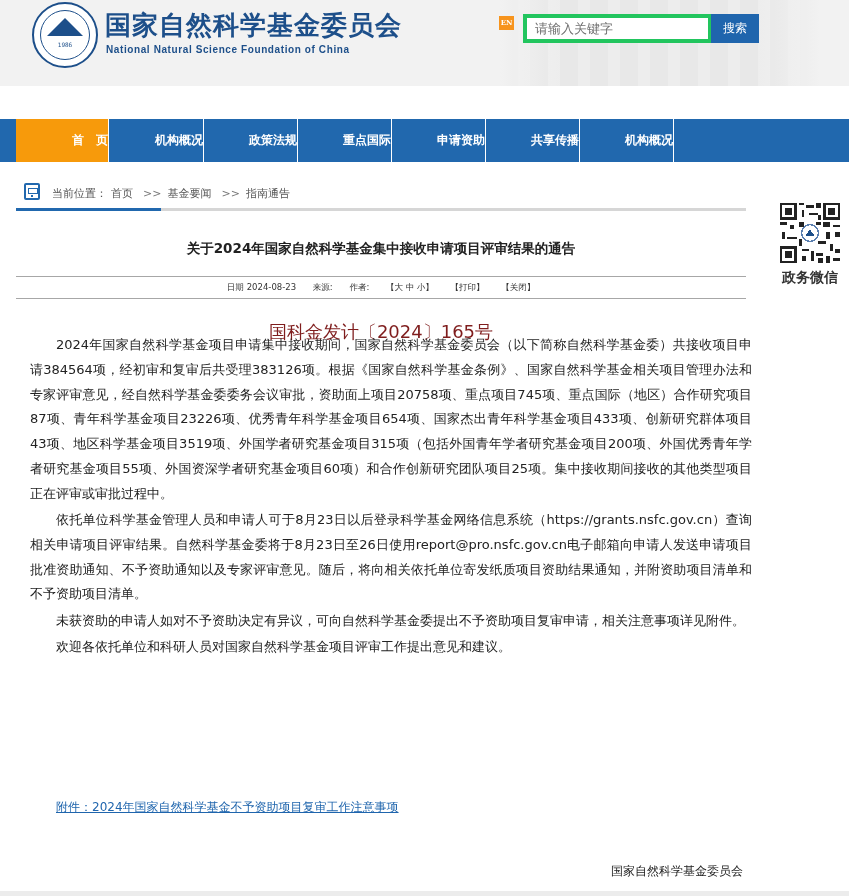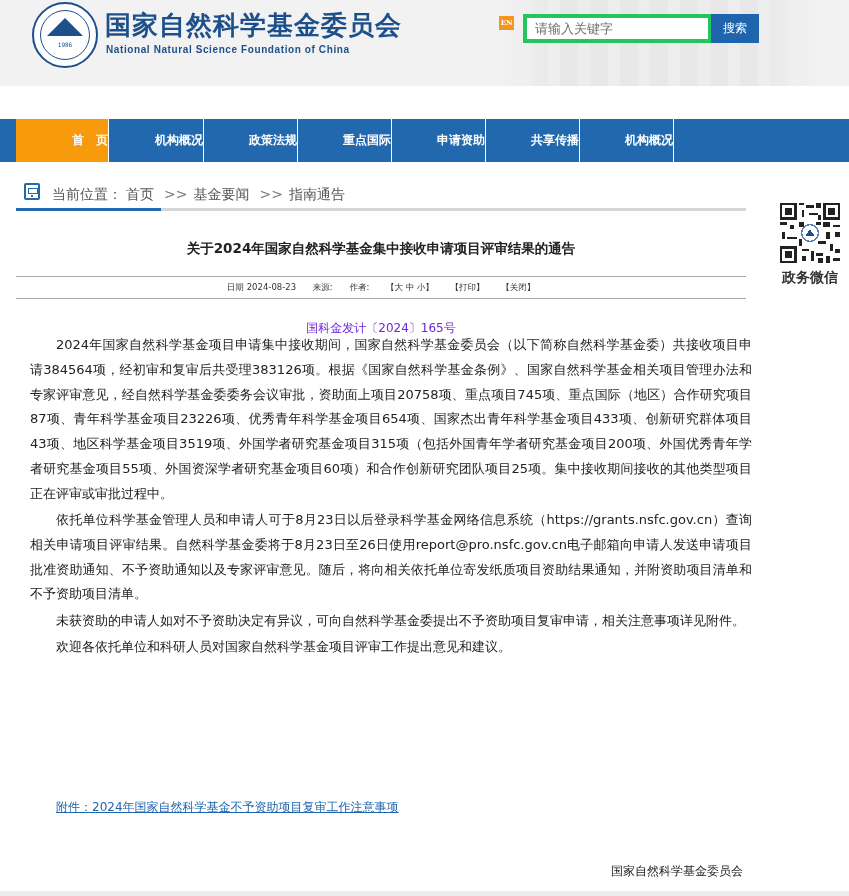--- a/index.html
+++ b/index.html
@@ -32,40 +32,40 @@
 
   
   .nav { position: absolute; left: 0; top: 119px; width: 849px; height: 43px; background: #2168ae; }
   .nav-item { position: absolute; top: 0; height: 43px; color: #fff; font-size: 12px; font-weight: bold; text-align: right; line-height: 43px; border-right: 1px solid #ffffff; font-family: "DejaVu Sans", sans-serif; }
   .nav-item.active { background: #f79a0b; }
 
   
   .crumb-icon { position: absolute; left: 24px; top: 183px; width: 16px; height: 17px; border: 2px solid #2168ae; border-radius: 2px; }
   .crumb-icon::before { content: ""; position: absolute; left: 2px; top: 3px; width: 8px; height: 4px; border: 1px solid #2168ae; }
   .crumb-icon::after { content: ""; position: absolute; left: 5px; top: 10px; width: 2px; height: 2px; background: #2168ae; }
-  .breadcrumb { position: absolute; left: 52px; top: 186px; font-size: 14px; color: #555; font-family: "DejaVu Sans", sans-serif; white-space: nowrap; }
+  .breadcrumb { position: absolute; left: 52px; top: 186px; font-size: 11px; color: #555; font-family: "DejaVu Sans", sans-serif; white-space: nowrap; }
   .breadcrumb span { margin-right: 4px; }
   .breadcrumb .sep { margin: 0 6px; color: #777; }
   .crumb-bar { position: absolute; left: 16px; top: 208px; width: 730px; height: 3px; background: #d6d6d6; }
   .crumb-bar .blue { position: absolute; left: 0; top: 0; width: 145px; height: 3px; background: #2168ae; }
 
   
   .qr { position: absolute; left: 780px; top: 203px; width: 60px; height: 60px; background: #fff; }
   .qr svg { width: 60px; height: 60px; display: block; }
   .qr-label { position: absolute; left: 770px; top: 269px; width: 80px; text-align: center; font-size: 14px; font-weight: bold; color: #333; font-family: "DejaVu Sans", sans-serif; }
 
   
   .article-title { position: absolute; left: 16px; top: 240px; width: 730px; text-align: center; font-size: 13.5px; font-weight: bold; color: #222; font-family: "DejaVu Sans", sans-serif; }
   .meta-line-top { position: absolute; left: 16px; top: 276px; width: 730px; height: 1px; background: #a7a7a7; }
   .meta-line-bot { position: absolute; left: 16px; top: 298px; width: 730px; height: 1px; background: #a7a7a7; }
   .meta { position: absolute; left: 16px; top: 282px; width: 730px; text-align: center; font-size: 8.5px; color: #333; white-space: nowrap; font-family: "DejaVu Sans", sans-serif; }
   .meta span { margin: 0 7px; }
   .meta .link { cursor: pointer; }
 
-  .doc-no { position: absolute; left: 16px; top: 320px; width: 730px; text-align: center; font-size: 12px; color: #6d28d9; font-family: "DejaVu Sans", sans-serif; }
+  .doc-no { position: absolute; left: 16px; top: 320px; width: 730px; text-align: center; font-size: 18px; color: #7f1d1d; font-family: "DejaVu Sans", sans-serif; }
 
   .body-text { position: absolute; left: 30px; top: 333px; width: 722px; font-size: 13px; line-height: 24.8px; color: #222; font-family: "DejaVu Sans", sans-serif; text-align: justify; }
   .body-text p { text-indent: 2em; margin-bottom: 0; }
   .body-text p.p-gap { margin-top: 1.5px; }
 
   .attachment { position: absolute; left: 56px; top: 799px; font-size: 12px; color: #1f65ad; text-decoration: underline; font-family: "DejaVu Sans", sans-serif; white-space: nowrap; }
   .signature { position: absolute; left: 611px; top: 863px; font-size: 12px; color: #222; font-family: "DejaVu Sans", sans-serif; white-space: nowrap; }
   .bottom-strip { position: absolute; left: 0; top: 891px; width: 849px; height: 5px; background: #ececec; }
 </style>
 </head>

